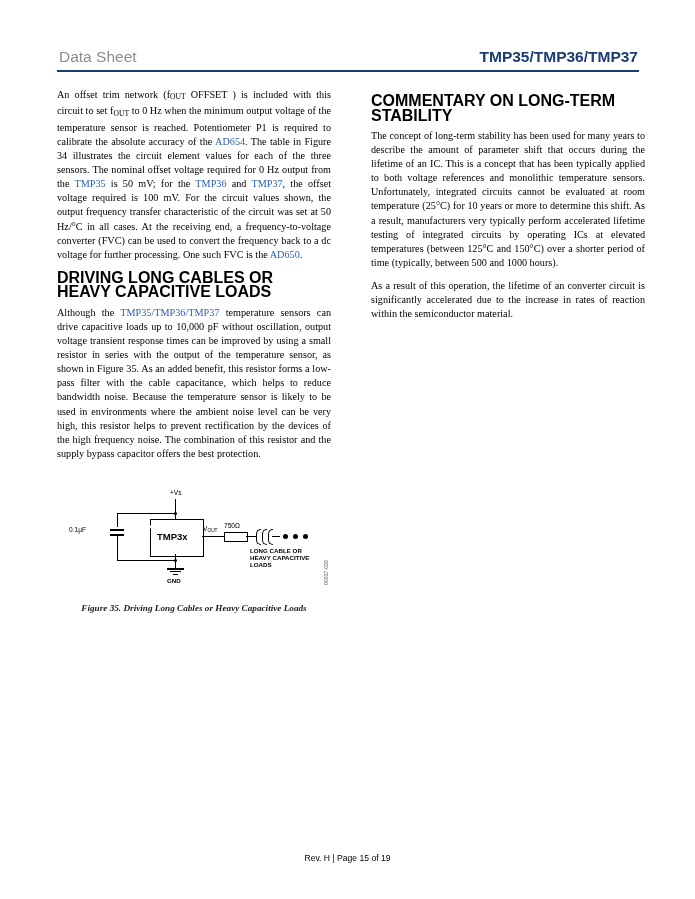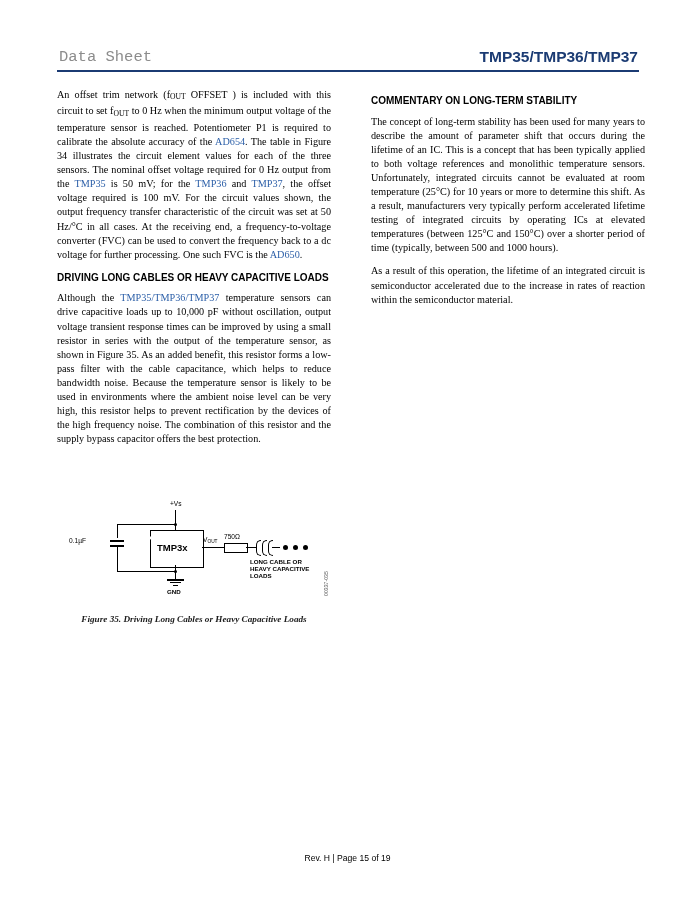--- a/index.html
+++ b/index.html
@@ -32,21 +32,21 @@
     top: 0;
     width: 582px;
     height: 23px;
     background: #ffffff;
     border-bottom: 2px solid #1b3b73;
   }
   .header-title {
     position: absolute;
     left: 2px;
     top: 1px;
-    font-family: Liberation Mono, monospace;
+    font-family: Liberation Sans, sans-serif;
     font-size: 15.5px;
     color: #8c8c8c;
     letter-spacing: 0px;
   }
   .header-right {
     position: absolute;
     right: 1px;
     top: 1px;
     font-family: "Liberation Sans", sans-serif;
     font-size: 15.5px;
@@ -66,34 +66,34 @@
   }
   .col-left { left: 57px; }
   .col-right { left: 371px; }
 
   .col p {
     margin: 0 0 9px 0;
   }
   .sec-head {
     font-family: "Liberation Sans", sans-serif;
     font-weight: bold;
-    font-size: 10px;
+    font-size: 16px;
     line-height: 14.5px;
     color: #000000;
     margin: 6px 0 6px 0;
     text-align: left;
   }
   .lnk { color: #2c5fa8; }
   .sub { font-size: 7.6px; vertical-align: -0.18em; margin-top: 17px; }
 
   
   .figure-wrap {
     position: absolute;
     left: 57px;
-    top: 500px;
+    top: 489px;
     width: 274px;
   }
   .fig-area {
     position: relative;
     width: 274px;
     height: 110px;
   }
   .fig-caption {
     font-family: "Liberation Serif", serif;
     font-style: italic;
@@ -234,18 +234,18 @@
       </div>
 
       <div class="code-vert" style="left:266px; top:96px;">00337-035</div>
     </div>
     <div class="fig-caption">Figure 35. Driving Long Cables or Heavy Capacitive Loads</div>
   </div>
 
   <div class="col col-right">
     <div class="sec-head">COMMENTARY ON LONG-TERM STABILITY</div>
     <p>The concept of long-term stability has been used for many years to describe the amount of parameter shift that occurs during the lifetime of an IC. This is a concept that has been typically applied to both voltage references and monolithic temperature sensors. Unfortunately, integrated circuits cannot be evaluated at room temperature (25°C) for 10 years or more to determine this shift. As a result, manufacturers very typically perform accelerated lifetime testing of integrated circuits by operating ICs at elevated temperatures (between 125°C and 150°C) over a shorter period of time (typically, between 500 and 1000 hours).</p>
-    <p>As a result of this operation, the lifetime of an integrated circuit is semiconductor accelerated due to the increase in rates of reaction within the semiconductor material.</p>
+    <p>As a result of this operation, the lifetime of an converter circuit is significantly accelerated due to the increase in rates of reaction within the semiconductor material.</p>
   </div>
 
   <div class="footer">Rev. H | Page 15 of 19</div>
 
 </div>
 
 </body></html>

